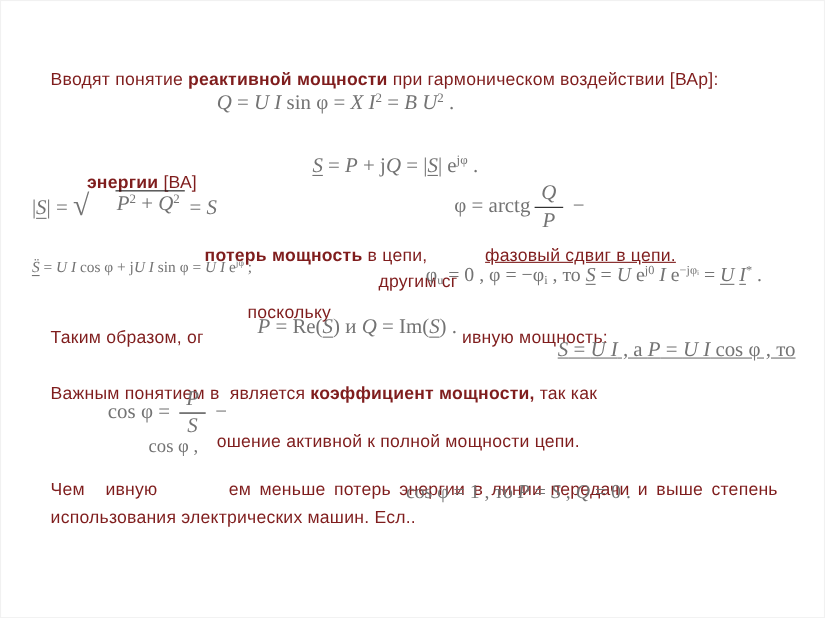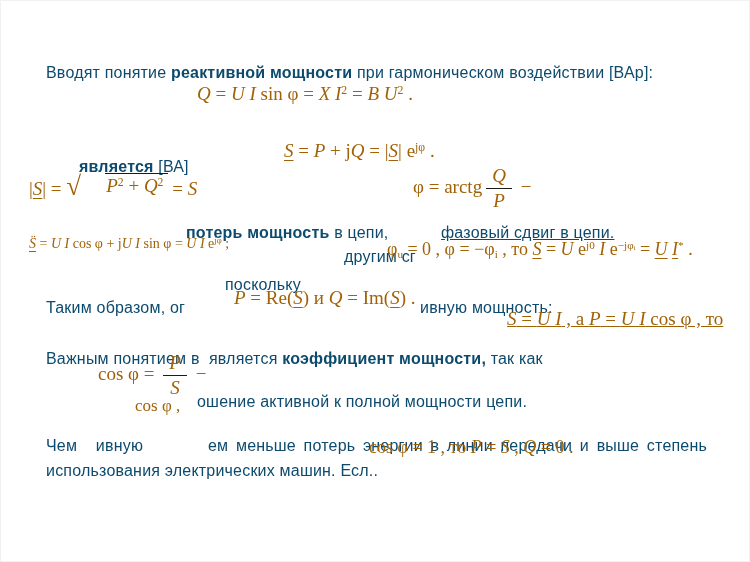--- a/index.html
+++ b/index.html
@@ -1,22 +1,22 @@
 <!DOCTYPE html>
 <html><head>
 <meta charset="utf-8">
 <style>
   html,body{margin:0;padding:0;background:#fff;}
   .page{position:relative;width:750px;height:562px;background:#ffffff;overflow:hidden;
         border:1px solid #f1f1f1;box-sizing:border-box;}
   .txt{position:absolute;font-family:"Liberation Sans","DejaVu Sans",sans-serif;
-       font-size:16px;letter-spacing:0.2px;color:#0c4a6e;white-space:pre;line-height:1.2;}
+       font-size:16px;letter-spacing:0.2px;color:#7f1d1d;white-space:pre;line-height:1.2;}
   .txt b{font-weight:bold;}
   .fml{position:absolute;font-family:"Liberation Serif","DejaVu Serif",serif;
-       color:#a16207;white-space:nowrap;line-height:1.15;}
+       color:#737373;white-space:nowrap;line-height:1.15;}
   .fml .v{font-style:italic;}
   .fml .r{font-style:normal;}
   .fml .u{text-decoration:underline;text-decoration-thickness:1px;text-underline-offset:3px;}
   .fml sup{font-size:0.62em;vertical-align:0.55em;line-height:0;}
   .fml sub{font-size:0.62em;vertical-align:-0.25em;line-height:0;}
   .frac{display:inline-block;vertical-align:middle;text-align:center;margin:0 4px;line-height:1.05;}
   .fn{display:block;padding:0 6px 2px;border-bottom:1.4px solid #1b1b1b;}
   .fd{display:block;padding-top:2px;}
   .sqrt{display:inline-flex;align-items:flex-end;}
   .rad{font-size:1.42em;line-height:0.82;}
@@ -27,21 +27,21 @@
 </head>
 <body>
 
 <div class="page">
 
   <p class="txt" style="left:45px;top:46px;"><span>Вводят понятие </span><b>реактивной мощности</b><span> при гармоническом воздействии [ВАр]:</span></p>
 
   <div class="fml" style="left:196px;top:82px;font-size:19px;"><span class="v">Q</span><span class="r"> = </span><span class="v">U I</span><span class="r"> sin φ = </span><span class="v">X I</span><sup class="sup">2</sup><span class="r"> = </span><span class="v">B U</span><sup class="sup">2</sup><span class="r"> .</span></div>
 
 
-  <p class="txt" style="left:78px;top:140px;"><b>является</b><span> [ВА]</span></p>
+  <p class="txt" style="left:78px;top:140px;"><b>энергии</b><span> [ВА]</span></p>
 
   <div class="fml" style="left:283px;top:139px;font-size:19px;"><span class="v u">S</span><span class="r"> = </span><span class="v">P</span><span class="r"> + j</span><span class="v">Q</span><span class="r"> = </span><span class="r">|</span><span class="v u">S</span><span class="r">| e</span><sup class="sup">jφ</sup><span class="r"> .</span></div>
 
   <div class="fml" style="left:28px;top:172px;font-size:19px;"><span class="r">|</span><span class="v u">S</span><span class="r">| = </span><span class="sqrt">
         <span class="rad">√</span>
         <span class="sqb"><span class="v">P</span><sup class="sup">2</sup><span class="r"> + </span><span class="v">Q</span><sup class="sup">2</sup></span>
       </span><span class="r"> = </span><span class="v">S</span></div>
 
   <div class="fml" style="left:412px;top:165px;font-size:19px;"><span class="r">φ = arctg</span><span class="frac"><span class="fn"><span class="v">Q</span></span><span class="fd"><span class="v">P</span></span></span><span class="r"> −</span></div>
 

